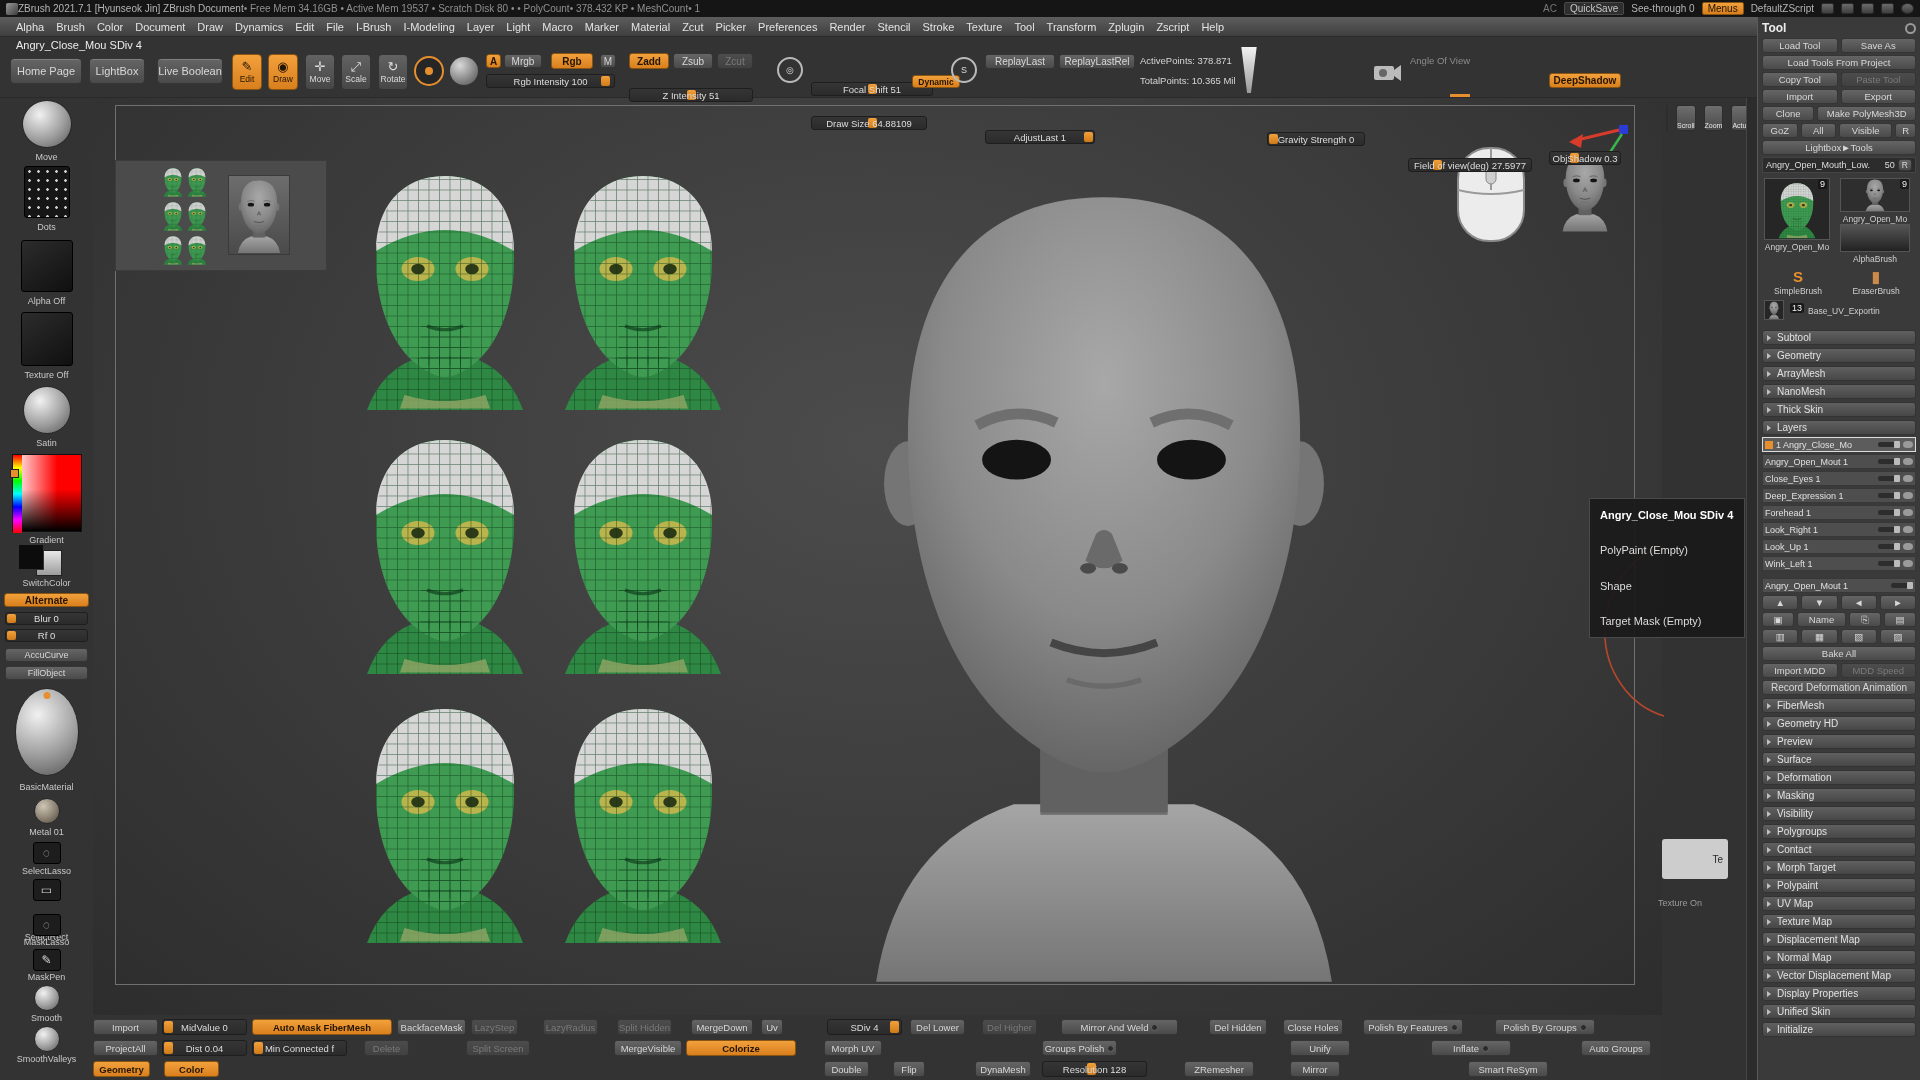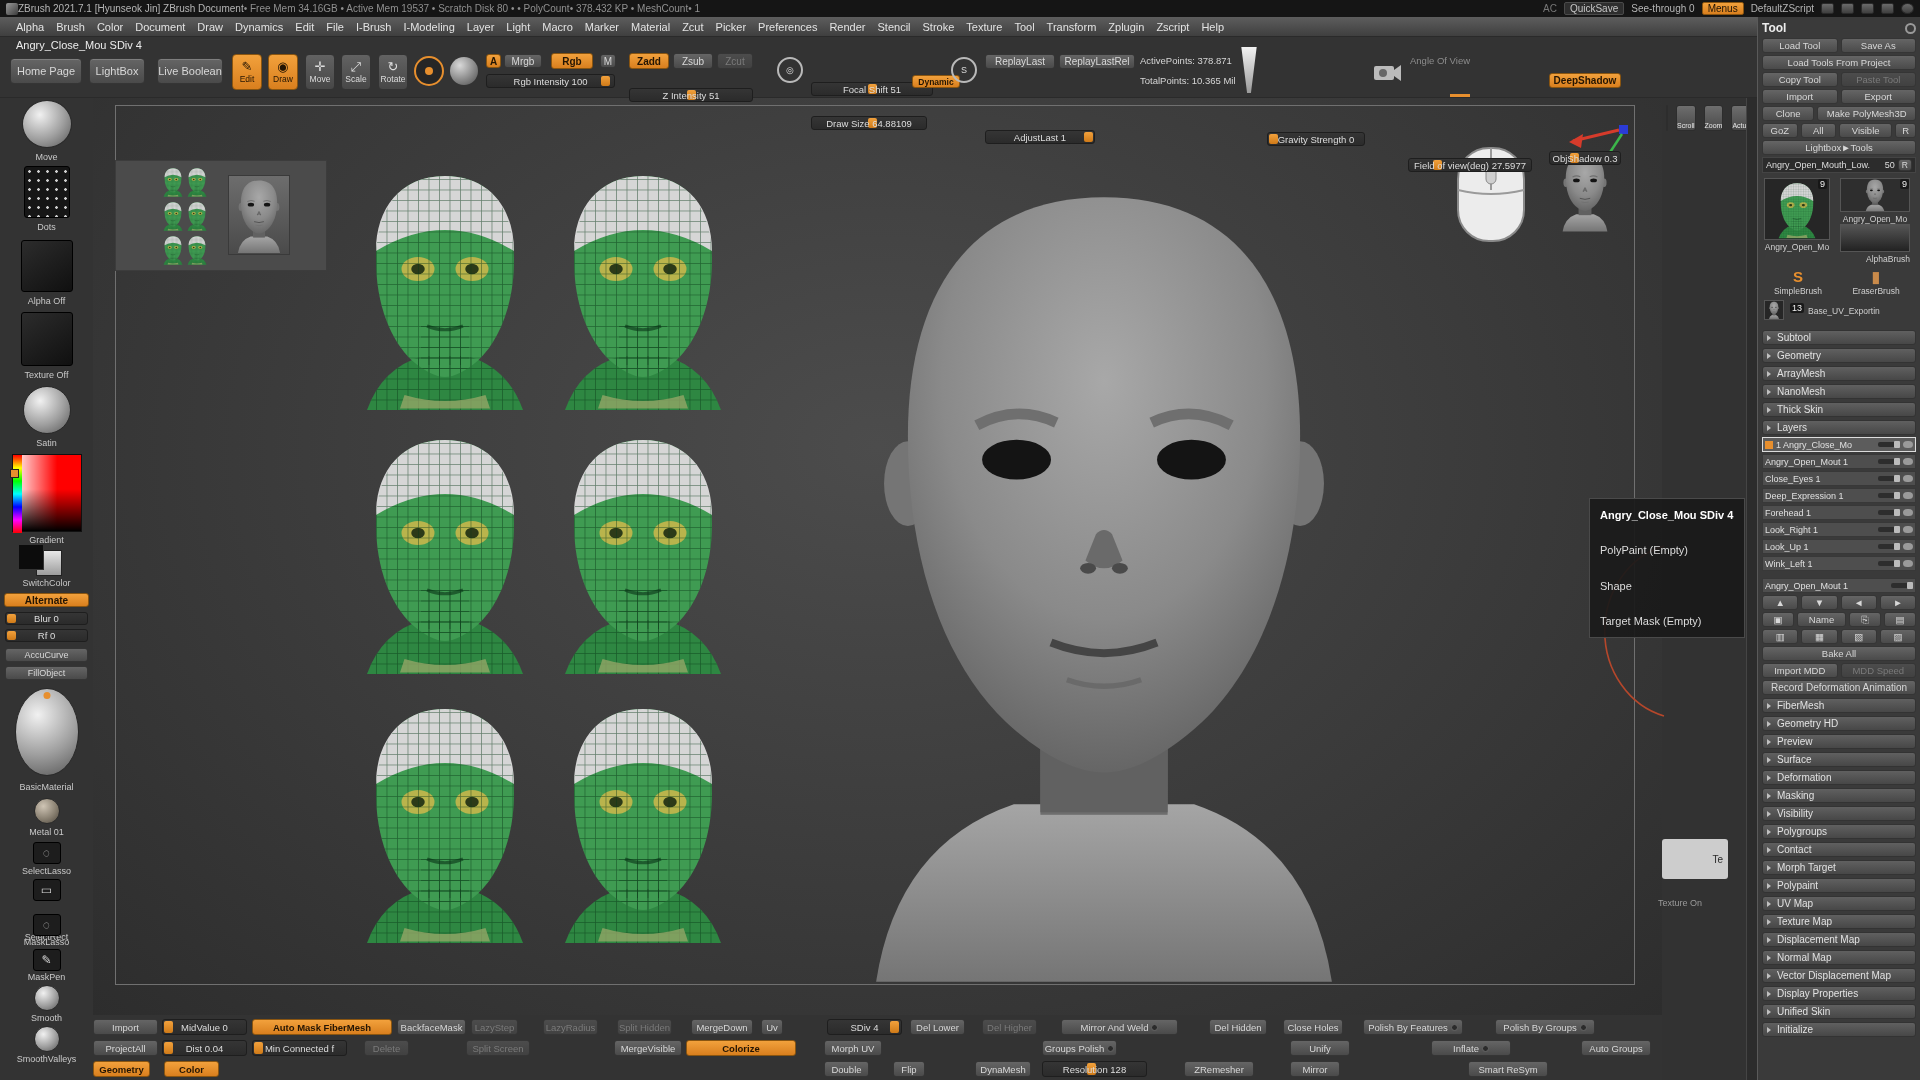--- a/index.html
+++ b/index.html
@@ -487,21 +487,21 @@
     <span class="badge" style="left:56px;top:3px">9</span>
     <div class="tlabel" style="left:0;top:66px;width:70px;text-align:center">Angry_Open_Mo</div>
     <div class="thumb2">
           <svg width="26" height="34" viewBox="0 0 200 310">
             <use href="#mhead"></use>
           </svg>
         </div>
     <span class="badge" style="left:138px;top:3px">9</span>
     <div class="tlabel" style="left:78px;top:38px;width:70px;text-align:center">Angry_Open_Mo</div>
     <div class="alphathumb"></div>
-    <div class="tlabel" style="left:78px;top:78px;width:70px;text-align:right">AlphaBrush</div>
+    <div class="tlabel" style="left:78px;top:78px;width:70px;text-align:center">AlphaBrush</div>
     <div class="brushcell" style="left:0;top:92px">
           <div class="bi">S</div>
           <div class="bl">SimpleBrush</div>
         </div>
     <div class="brushcell" style="left:78px;top:92px">
           <div class="bi" style="color:#c98a4a">▮</div>
           <div class="bl">EraserBrush</div>
         </div>
     <div class="thumbbig" style="left:2px;top:124px;width:20px;height:20px">
           <svg width="12" height="18" viewBox="0 0 200 310">

